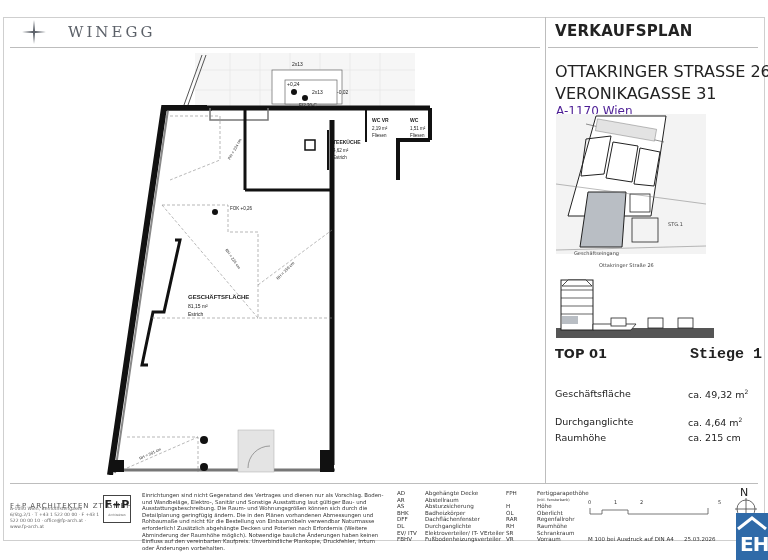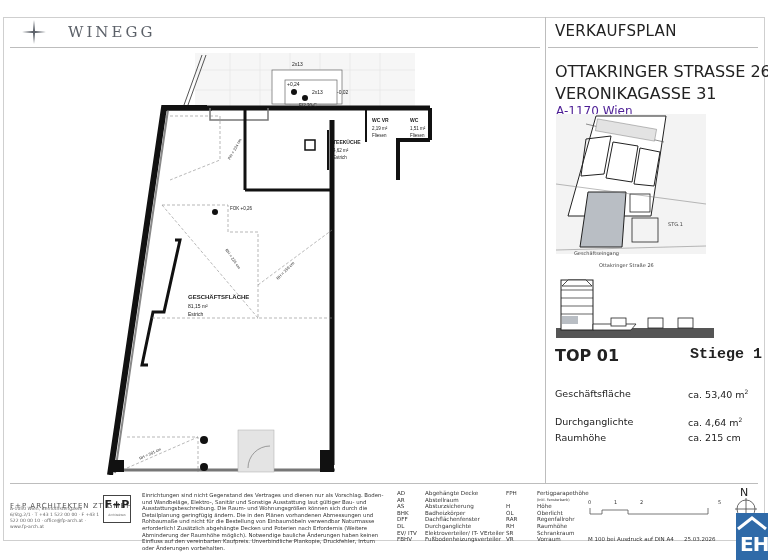--- a/index.html
+++ b/index.html
@@ -4,32 +4,32 @@
 <style>
   * { box-sizing: border-box; margin: 0; padding: 0; }
   html, body { width: 768px; height: 560px; background: #fff; overflow: hidden; }
   body { font-family: "DejaVu Sans", "Liberation Sans", sans-serif; color: #222; position: relative; }
   .sheet { position: absolute; left: 3px; top: 17px; width: 762px; height: 524px; border: 1px solid #cfcfcf; background: #fff; }
   .hline { position: absolute; height: 1px; background: #bdbdbd; }
   .vline { position: absolute; width: 1px; background: #bdbdbd; }
 
   .brand { position: absolute; left: 22px; top: 20px; display: flex; align-items: center; gap: 22px; }
   .brand-name { font-family: "DejaVu Serif", "Liberation Serif", serif; font-size: 15px; letter-spacing: 3px; color: #5b6068; }
-  .doc-title { position: absolute; left: 555px; top: 22px; font-size: 15px; font-weight: normal; color: #222; letter-spacing: 0.3px; }
+  .doc-title { position: absolute; left: 555px; top: 22px; font-size: 15px; font-weight: bold; color: #222; letter-spacing: 0.3px; }
 
   .addr1, .addr2 { position: absolute; left: 555px; font-size: 16px; color: #222; white-space: nowrap; }
   .addr1 { top: 62px; }
   .addr2 { top: 84px; }
   .addr3 { position: absolute; left: 556px; top: 104px; font-size: 12px; color: #4c1d95; }
 
   .siteplan { position: absolute; left: 556px; top: 114px; width: 150px; height: 140px; }
   .section { position: absolute; left: 556px; top: 268px; width: 160px; height: 70px; }
   .site-label { position: absolute; font-size: 5px; color: #444; }
 
-  .top-label { position: absolute; left: 555px; top: 346px; font-size: 16px; font-weight: bold; }
+  .top-label { position: absolute; left: 555px; top: 346px; font-size: 13px; font-weight: bold; }
   .stiege-label { position: absolute; left: 690px; top: 346px; font-size: 15px; font-weight: bold; font-family: Liberation Mono, monospace; }
   .spec-row { position: absolute; left: 555px; width: 200px; font-size: 9.5px; color: #222; }
   .spec-row .v { position: absolute; left: 133px; }
   sup { font-size: 6px; }
 
   .plan { position: absolute; left: 80px; top: 50px; width: 460px; height: 425px; }
   .rl { font-family: "Liberation Sans", sans-serif; fill: #222; }
 
   .footer-arch { position: absolute; left: 10px; top: 493px; font-size: 7px; letter-spacing: 1px; color: #555; margin-top: 9px; }
   .footer-arch-addr { position: absolute; left: 10px; top: 506px; font-size: 4.5px; color: #666; line-height: 6px; width: 90px; }
@@ -95,21 +95,21 @@
   <polygon points="37,56 80,56 75,62 37,62" fill="#fff" stroke="#222" stroke-width="0.8"></polygon>
   <rect x="55" y="50" width="15" height="8" fill="#fff" stroke="#222" stroke-width="0.8"></rect>
   <rect x="92" y="50" width="15" height="10" fill="#fff" stroke="#222" stroke-width="0.8"></rect>
   <rect x="122" y="50" width="15" height="10" fill="#fff" stroke="#222" stroke-width="0.8"></rect>
 </svg>
 
 <div class="top-label">TOP 01</div>
 <div class="stiege-label">Stiege 1</div>
 <div class="spec-row" style="top:388px;">
   <span>Geschäftsfläche</span>
-  <span class="v"><span>ca. 53,40 m</span><sup>2</sup></span>
+  <span class="v"><span>ca. 49,32 m</span><sup>2</sup></span>
 </div>
 <div class="spec-row" style="top:416px;">
   <span>Durchganglichte</span>
   <span class="v"><span>ca. 4,64 m</span><sup>2</sup></span>
 </div>
 <div class="spec-row" style="top:432px;">
   <span>Raumhöhe</span>
   <span class="v"><span>ca. 215 cm</span></span>
 </div>
 

